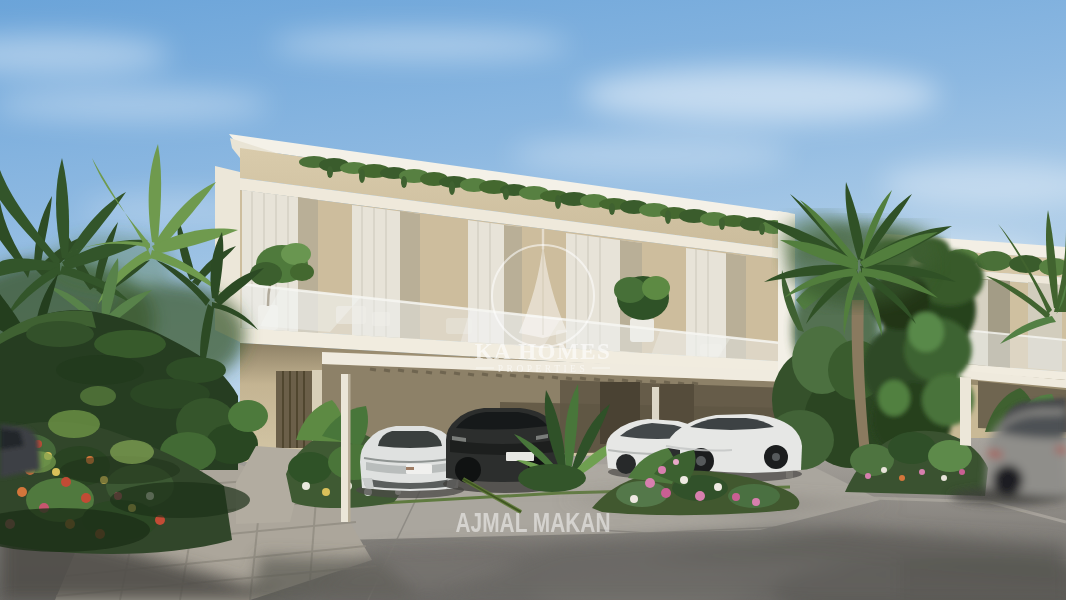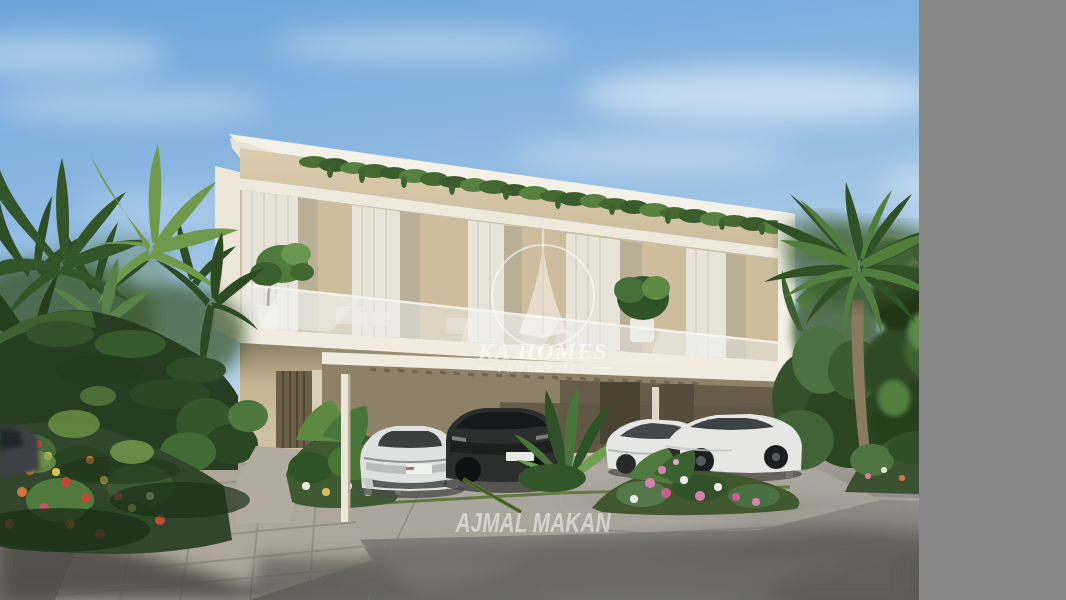--- a/index.html
+++ b/index.html
@@ -1,16 +1,16 @@
 <!DOCTYPE html>
 <html><head>
 <meta charset="utf-8">
 <style>
   html,body{margin:0;padding:0;background:#888;}
-  #stage{position:relative;width:919px;height:600px;overflow:hidden;font-family:"Liberation Sans",sans-serif;font-style:italic;}
+  #stage{position:relative;width:1066px;height:600px;overflow:hidden;font-family:"Liberation Sans",sans-serif;}
   svg{display:block;}
 </style>
 </head>
 <body>
 <div id="stage">
 <svg width="1066" height="600" viewBox="0 0 1066 600" xmlns="http://www.w3.org/2000/svg">
 <defs>
   <linearGradient id="sky" x1="0" y1="0" x2="0.3" y2="1">
     <stop offset="0" stop-color="#6ba4d9"></stop>
     <stop offset="0.4" stop-color="#8cb8e1"></stop>

